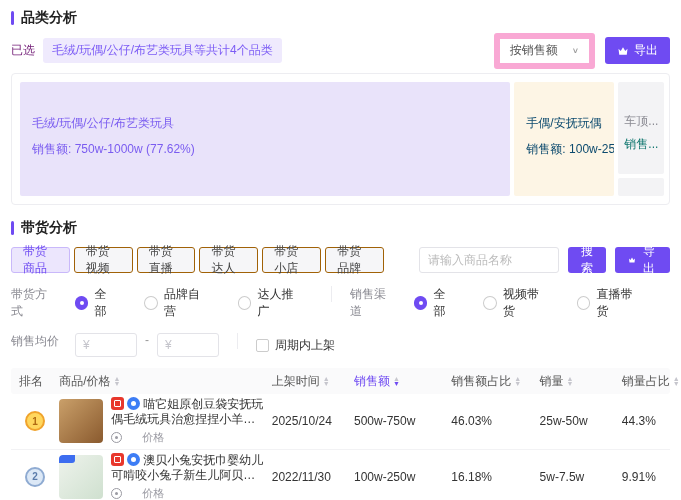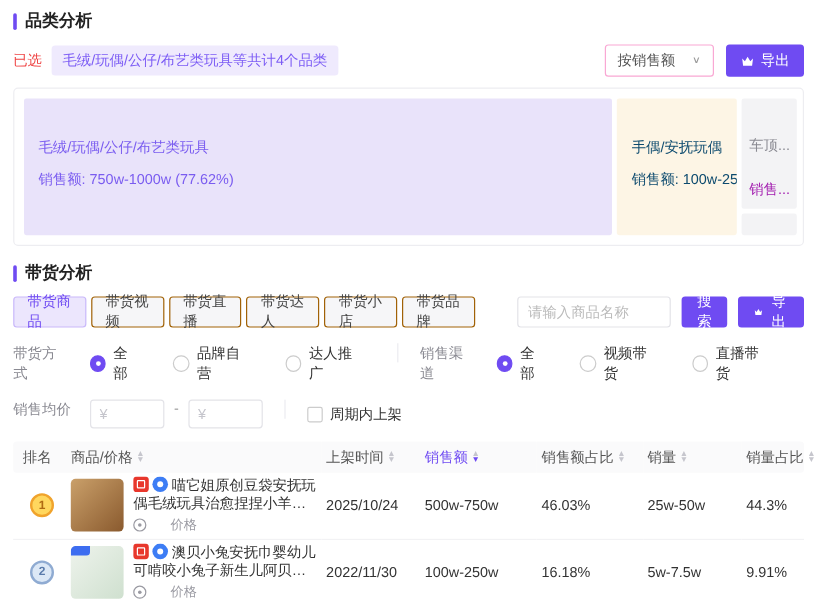--- a/index.html
+++ b/index.html
@@ -7,57 +7,57 @@
     font-family:"Liberation Sans","DejaVu Sans",sans-serif; color:#333; }
   .page { padding:8px 11px 0 11px; }
 
   
   .sec-head { display:flex; align-items:center; gap:7px; height:20px; }
   .sec-bar { width:3px; height:14px; background:#6f4bf2; border-radius:2px; }
   .sec-title { font-size:14px; font-weight:bold; color:#222; }
 
   
   .cat-row2 { display:flex; align-items:center; margin-top:9px; height:27px; }
-  .selected-label { font-size:12px; color:#ef4444; margin-right:8px; }
+  .selected-label { font-size:12px; color:#701a75; margin-right:8px; }
   .selected-tag { font-size:12px; color:#7c5cf5; background:#efeafd; border-radius:3px;
     padding:4px 9px; }
   .cat-controls { margin-left:auto; display:flex; align-items:center; gap:10px; }
-  .dropdown { display:flex; align-items:center; gap:14px; border:1px solid #f9a8d4;
+  .dropdown { display:flex; align-items:center; gap:14px; border:6px solid #f9a8d4;
     border-radius:3px; height:27px; padding:12px 10px; font-size:12px; color:#555;
     background:#fff; cursor:pointer; }
   .chev { font-size:10px; color:#999; transform:scaleY(.8); }
   .btn { display:inline-flex; align-items:center; justify-content:center; gap:5px;
     background:#6f4bf2; color:#fff; border:none; border-radius:3px; height:27px;
     padding:0 12px; font-size:12px; cursor:pointer; font-family:inherit; }
   .crown { width:12px; height:12px; display:inline-block; }
 
   
   .tm-card { margin-top:9px; border:1px solid #ededf1; border-radius:4px;
     padding:8px; height:132px; display:flex; gap:4px; }
   .tm-block { border-radius:2px; padding:10px 12px; overflow:hidden; }
   .tm-name { font-size:12px;margin-top:23px; }
   .tm-value { font-size:12px; margin-top:9px; white-space:nowrap; }
   .tm-purple { flex:0 0 76.5%; background:#e9e3fa; color:#7a5cf0; }
   .tm-orange { flex:0 0 15.6%; background:#fdf5e5; color:#0c4a6e; }
   .tm-graycol { flex:1; display:flex; flex-direction:column; gap:4px; }
   .tm-gray { background:#f3f3f5; color:#8a8a92; padding:8px 6px; }
-  .tm-gray .tm-value { margin-top:20px; color:#a21caf; }
+  .tm-gray .tm-value { margin-top:6px; color:#0f766e; }
   .tm-gray-top { flex:0 0 92px; }
   .tm-gray-bot { flex:1; }
 
   
   .sec2 { margin-top:13px; }
   .toolbar { display:flex; align-items:center; margin-top:9px; }
   .tabs { display:flex; gap:4px; }
   .tab { height:26px; display:flex; align-items:center; padding:0 11px; font-size:12px;
     background:#f6f6f8; border:1px solid #a16207; border-radius:3px; color:#444;
     cursor:pointer; }
   .tab.active { background:#ece6fd; border-color:#c9b8fa; color:#6f4bf2; }
   .toolbar-right { margin-left:auto; display:flex; align-items:center; gap:9px; }
-  .search-input { width:128px; height:26px; border:1px solid #e3e3e8; border-radius:3px;
+  .search-input { width:140px; height:26px; border:1px solid #e3e3e8; border-radius:3px;
     font-size:12px; padding:0 8px; color:#333; font-family:Liberation Serif, serif;margin-left:35px; }
   .search-input::placeholder { color:#bbb; }
   .btn.small { height:26px; padding:0 13px; }
 
   
   .filter-row { display:flex; margin-top:13px; font-size:12px; }
   .f-label { color:#8a8a92; margin-right:16px; }
   .radio-opt { display:flex; align-items:center; gap:6px; margin-right:26px; cursor:pointer; color:#333; }
   .radio { width:14px; height:14px; border-radius:50%; border:1px solid #ccc; background:#fff; position:relative; }
   .radio.on { background:#6f4bf2; border-color:#6f4bf2; }

